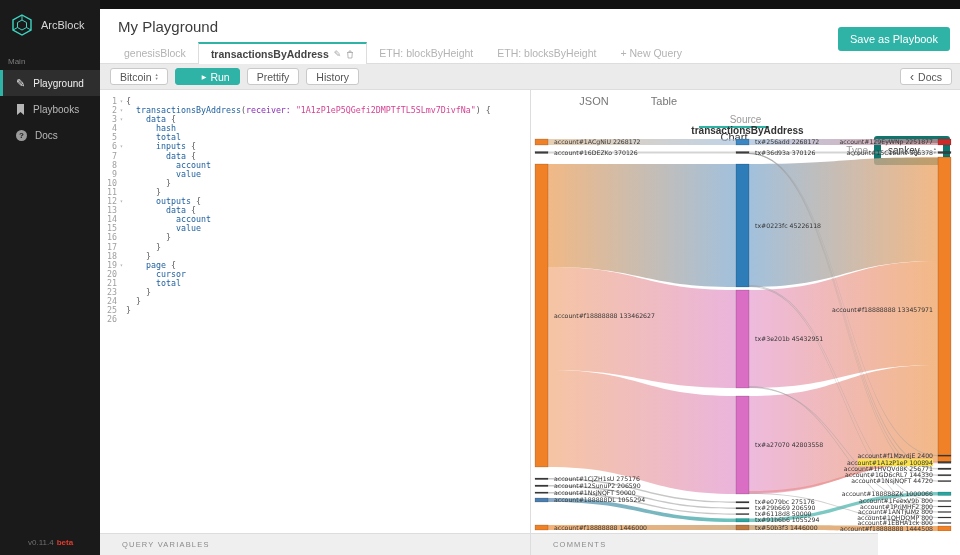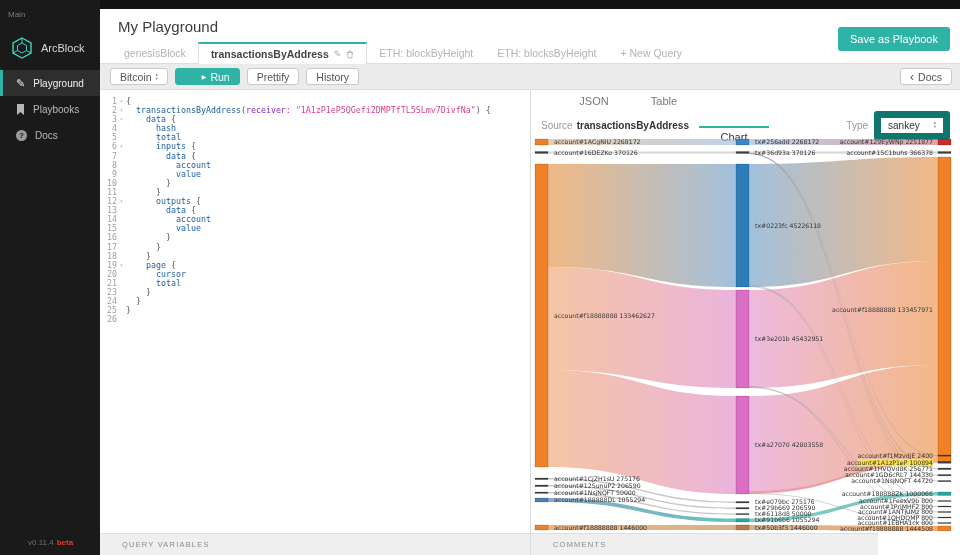--- a/index.html
+++ b/index.html
@@ -60,51 +60,51 @@
   .code { flex:1; }
   .tk-p { color:#5a5a5a; } .tk-f { color:#1f61a0; } .tk-a { color:#8b2bb9; } .tk-s { color:#d64292; }
 
   
   #results { position:absolute; left:530px; top:90px; width:430px; height:443px; background:#fff;
     border-left:1px solid #ddd; }
   #rtabs { display:flex; padding-left:28px; height:24px; align-items:stretch; }
   .rtab { width:70px; text-align:center; font-size:11px; color:#777; line-height:22px;
     cursor:pointer; border-bottom:2px solid transparent; }
   .rtab.active { color:#333; border-bottom:2px solid #2fb3a7;margin-top:36px; }
-  #source-row { display:flex; align-items:center; height:22px; padding:0 10px; }
+  #source-row { display:flex; align-items:center; height:22px; padding:0 10px;flex-direction:column; }
   .muted { color:#9a9a9a; font-size:10px; }
   #source-value { color:#333; font-size:10px; font-weight:bold; margin-left:4px; }
   #type-select { margin-left:6px; display:inline-flex; align-items:center; gap:14px; background:#fff;
     border:7px solid #0f766e; border-radius:3px; font-size:10px; color:#333; padding:2px 7px; cursor:pointer; }
   #type-wrap { margin-left:auto; display:flex; align-items:center; }
   #sankey { position:absolute; left:2px; top:47px; }
 
   
   .footbar { position:absolute; top:533px; height:22px; background:#efefef; border-top:1px solid #ddd;
     font-size:7.5px; letter-spacing:1.2px; color:#8a8a8a; line-height:21px; padding-left:22px; cursor:pointer; }
   #varbar { left:100px; width:430px; }
   #commentsbar { left:530px; width:348px; border-left:1px solid #ddd; }
 </style>
 </head>
 <body>
 
 <div id="topstrip"></div>
 
 <div id="sidebar">
-  <div id="side-section">Main</div>
   <div id="logo-row">
     <svg width="24" height="24" viewBox="0 0 24 24">
       <polygon points="12,2 21,7 21,17 12,22 3,17 3,7" fill="none" stroke="#3dd6c3" stroke-width="1.4"></polygon>
       <polygon points="12,7 16.5,9.5 16.5,14.5 12,17 7.5,14.5 7.5,9.5" fill="none" stroke="#3dd6c3" stroke-width="1"></polygon>
       <line x1="12" y1="2" x2="12" y2="7" stroke="#3dd6c3" stroke-width="1"></line>
       <line x1="3" y1="17" x2="7.5" y2="14.5" stroke="#3dd6c3" stroke-width="1"></line>
       <line x1="21" y1="17" x2="16.5" y2="14.5" stroke="#3dd6c3" stroke-width="1"></line>
     </svg>
     <span id="logo-text">ArcBlock</span>
   </div>
+  <div id="side-section">Main</div>
   <div id="side-items">
       <div class="side-item active">
         <span class="si-pencil">✎</span>
         <span>Playground</span>
       </div>
       <div class="side-item">
         <svg width="9" height="11">
           <path d="M1 0h7v11L4.5 8 1 11z" fill="#b5b5b5"></path>
         </svg>
         <span>Playbooks</span>

